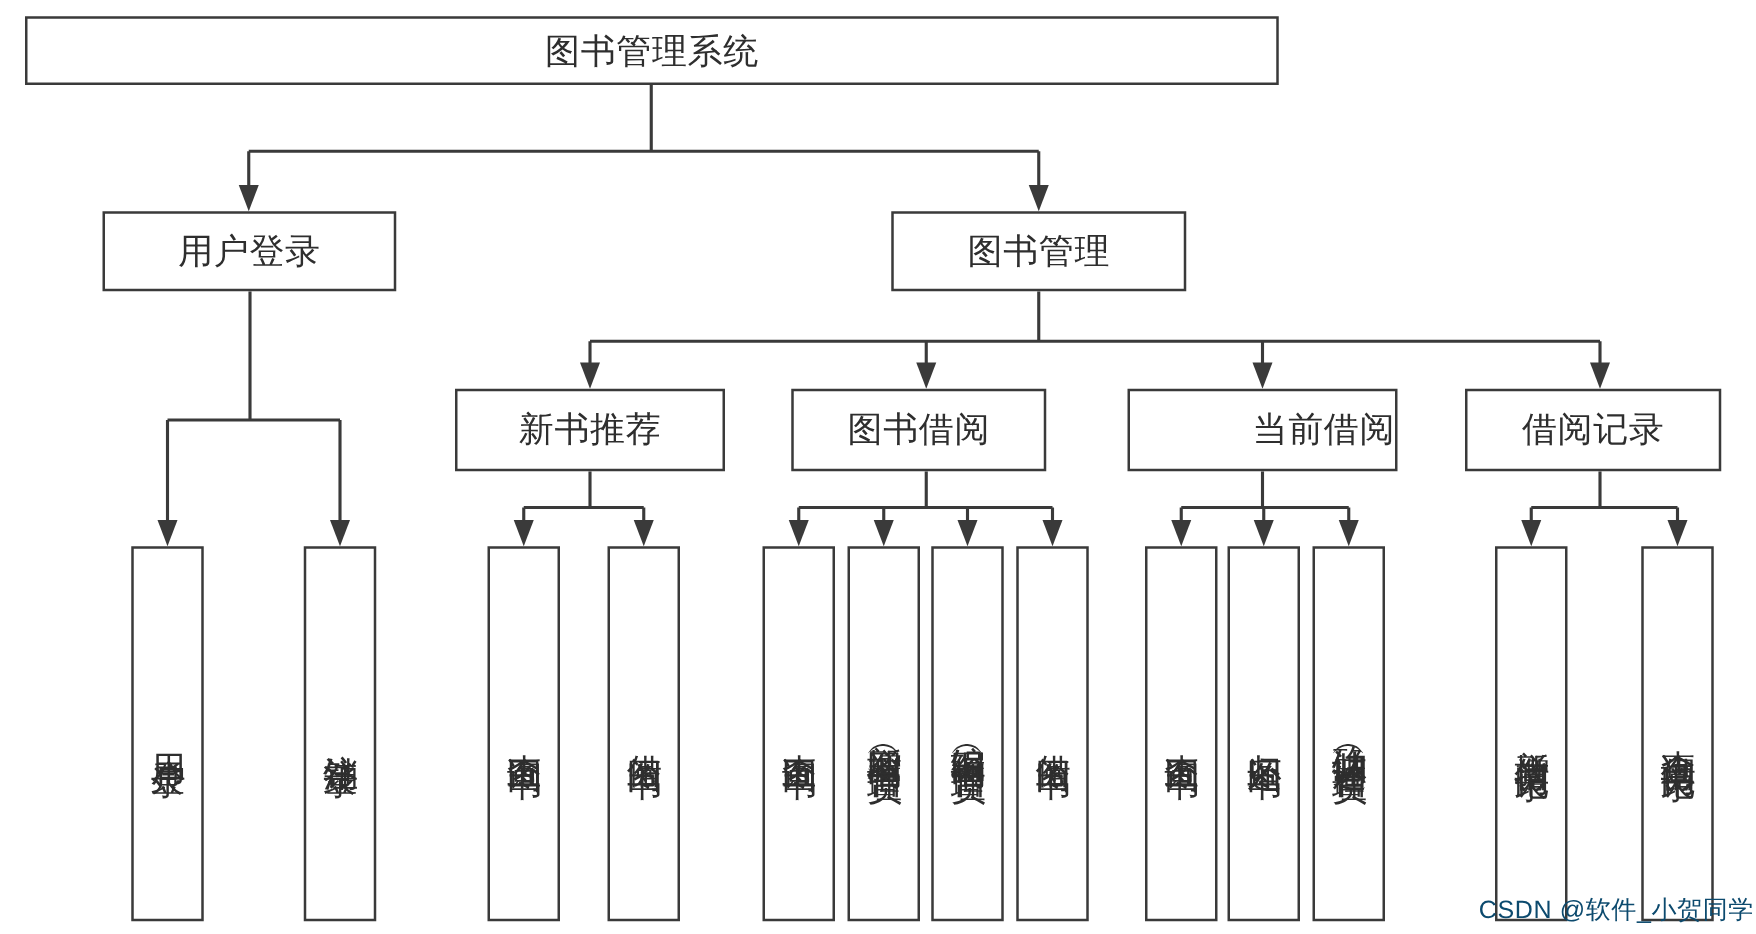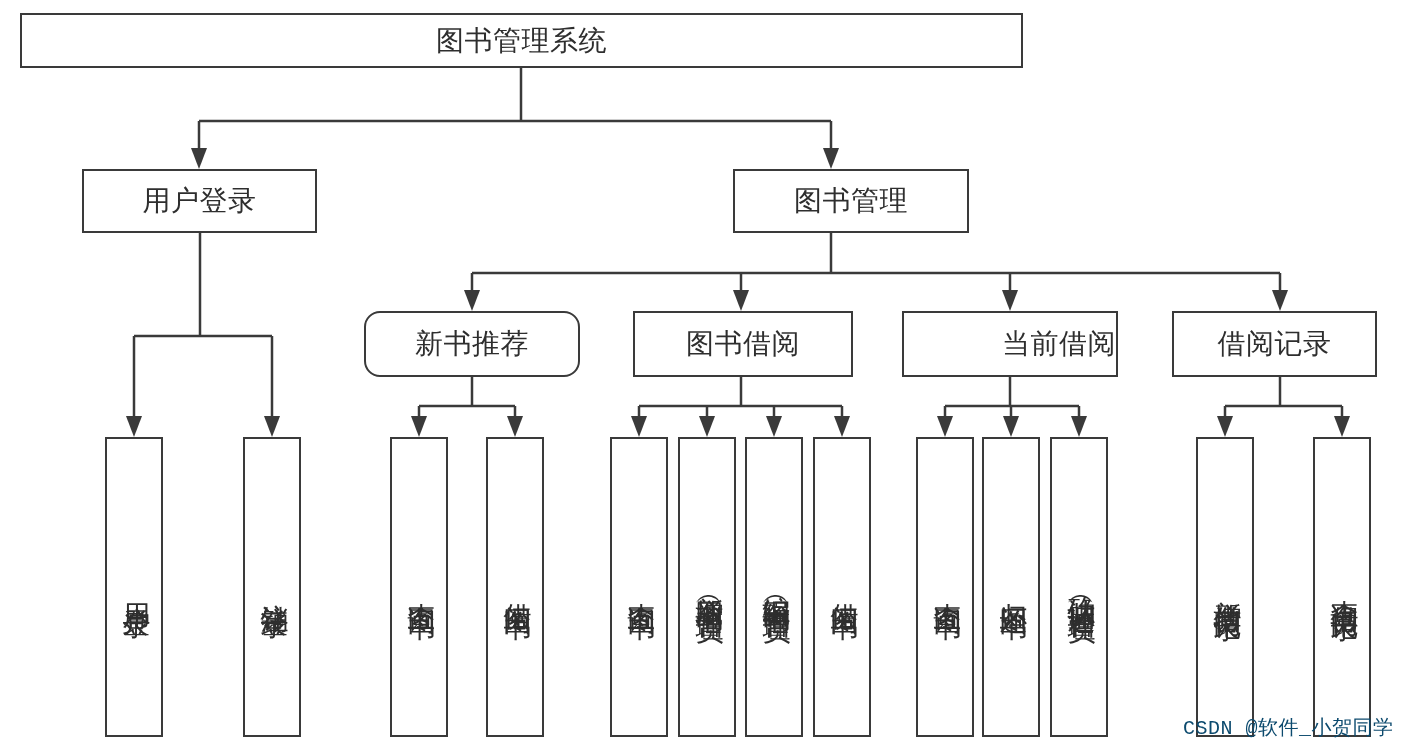--- a/index.html
+++ b/index.html
@@ -2,21 +2,21 @@
 <html><head>
 <meta charset="utf-8">
 <style>
   html, body { margin: 0; padding: 0; background: #ffffff; }
   .canvas {
     position: relative;
     width: 1405px;
     height: 747px;
     background: #ffffff;
     overflow: hidden;
-    font-family: Liberation Mono, monospace;
+    font-family: Liberation Sans, sans-serif;
   }
   .wires {
     position: absolute;
     left: 0; top: 0;
     width: 1405px; height: 747px;
     pointer-events: none;
   }
   .hnode {
     position: absolute;
     box-sizing: border-box;
@@ -49,23 +49,23 @@
     text-orientation: mixed;
     font-size: 28px;
     color: #2e2e2e;
     letter-spacing: 3px;
     line-height: 1;
     white-space: nowrap;
   }
   
   .n-root          { left: 20px;   top: 13px;  width: 1003px; height: 55px; }
   .n-user-login    { left: 82px;   top: 169px; width: 235px;  height: 64px; }
-  .n-book-mgmt     { left: 713px;  top: 169px; width: 236px;  height: 64px; margin-left: 20px; }
-  .n-new-book      { left: 364px;  top: 311px; width: 216px;  height: 66px; border-radius: 16px; }
-  .n-book-borrow   { left: 633px;  top: 311px; width: 220px;  height: 66px; }
+  .n-book-mgmt     { left: 713px;  top: 169px; width: 236px;  height: 64px; }
+  .n-new-book      { left: 364px;  top: 311px; width: 216px;  height: 66px; }
+  .n-book-borrow   { left: 633px;  top: 311px; width: 204px;  height: 66px; }
   .n-current       { left: 902px;  top: 311px; width: 216px;  height: 66px; justify-content: flex-end; }
   .n-records       { left: 1172px; top: 311px; width: 205px;  height: 66px; }
   
   .v1  { left: 105px;  }
   .v2  { left: 243px;  }
   .v3  { left: 390px;  }
   .v4  { left: 486px;  }
   .v5  { left: 610px;  }
   .v6  { left: 678px;  }
   .v7  { left: 745px;  }

